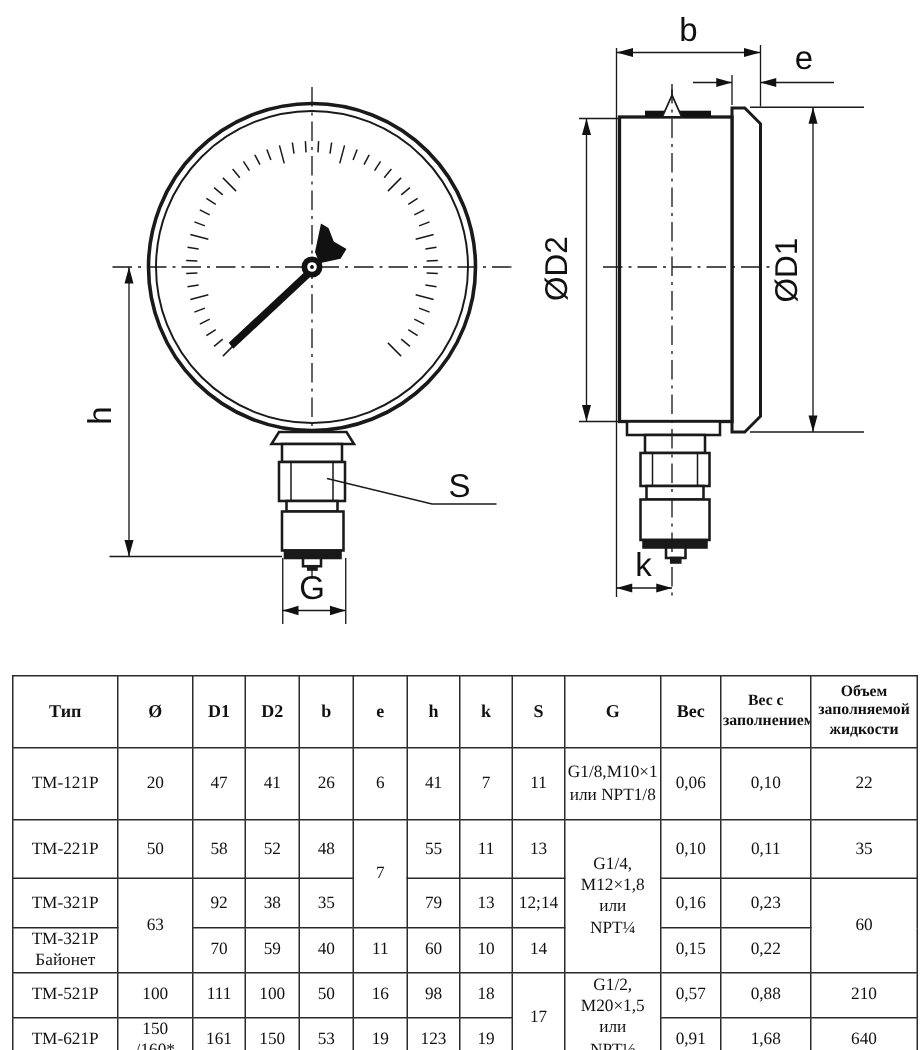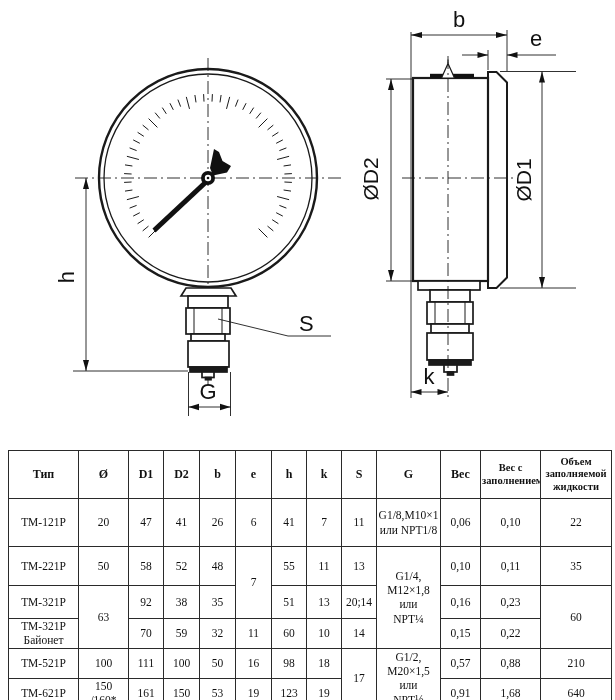--- a/index.html
+++ b/index.html
@@ -272,33 +272,33 @@
           <td>0,10</td>
           <td>0,11</td>
           <td>35</td>
         </tr>
         <tr>
           <td>ТМ-321Р</td>
           <td rowspan="2">63</td>
           <td>92</td>
           <td>38</td>
           <td>35</td>
-          <td>51</td>
+          <td>79</td>
           <td>13</td>
-          <td>20;14</td>
+          <td>12;14</td>
           <td>0,16</td>
           <td>0,23</td>
           <td rowspan="2">60</td>
         </tr>
         <tr>
           <td>ТМ-321Р
 Байонет</td>
           <td>70</td>
           <td>59</td>
-          <td>32</td>
+          <td>40</td>
           <td>11</td>
           <td>60</td>
           <td>10</td>
           <td>14</td>
           <td>0,15</td>
           <td>0,22</td>
         </tr>
         <tr>
           <td>ТМ-521Р</td>
           <td>100</td>

